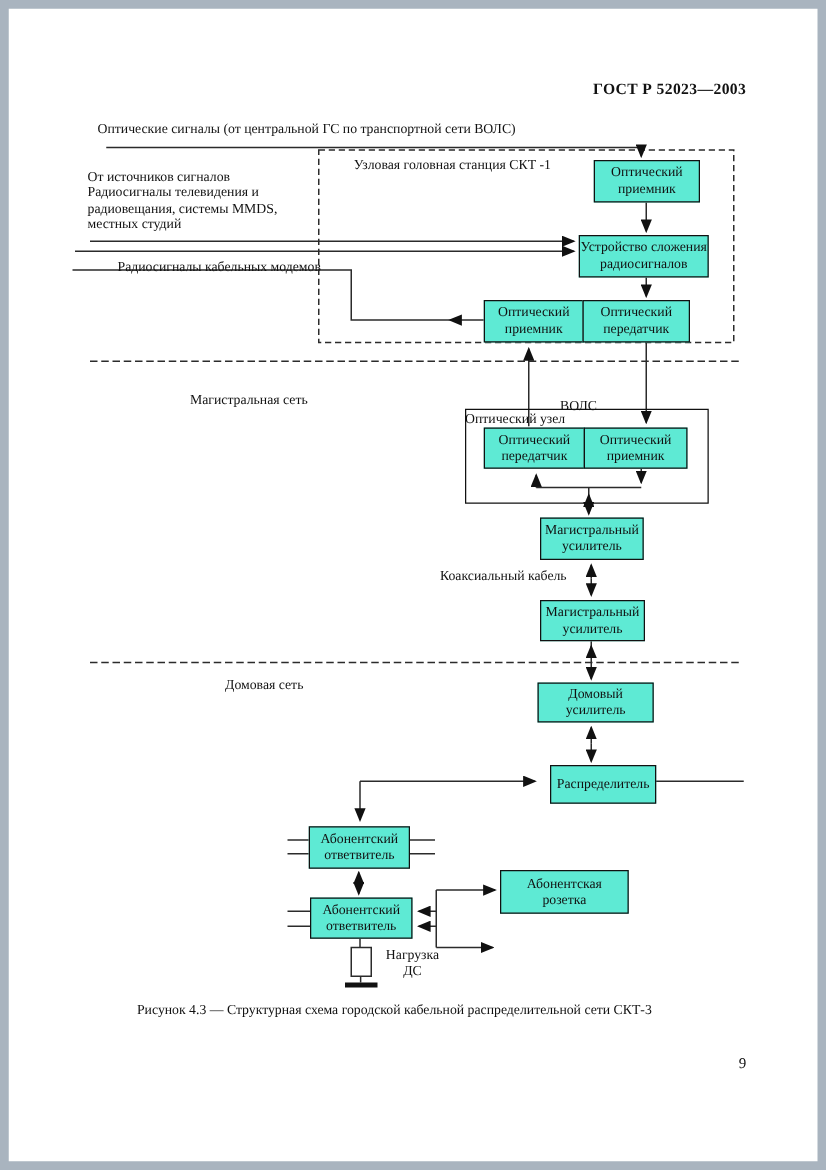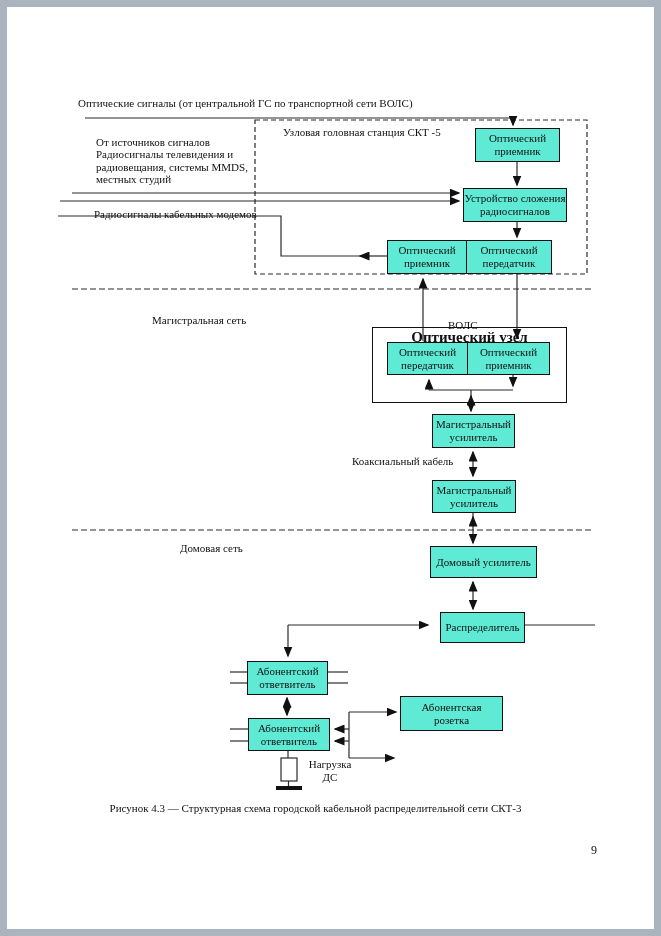--- a/index.html
+++ b/index.html
@@ -15,24 +15,24 @@
   .lbl{position:absolute;font-size:11px;line-height:12.5px;white-space:nowrap;}
   .box{
     position:absolute;background:#5eead4;border:1.4px solid #111;
     display:flex;align-items:center;justify-content:center;
     text-align:center;font-size:11px;line-height:12.8px;box-sizing:border-box;
   }
   .hdr{position:absolute;left:400px;top:64px;width:197px;text-align:right;
        font-weight:bold;font-size:12.5px;letter-spacing:.3px;}
   .caption{position:absolute;left:0;top:802px;width:631px;text-align:center;font-size:11px;}
   .pagenum{position:absolute;left:557px;top:843px;width:40px;text-align:right;font-size:12px;}
-  .srcblock{position:absolute;left:70px;top:136px;font-size:11px;line-height:12.4px;white-space:nowrap;margin-left:26px;}
+  .srcblock{position:absolute;left:70px;top:136px;font-size:11px;line-height:12.4px;white-space:nowrap;}
   .loadlbl{position:absolute;left:303px;top:758px;width:54px;text-align:center;
            font-size:11px;line-height:12.5px;}
-  .nodelabel{position:absolute;left:372px;top:329px;width:195px;text-align:center;font-size:15px;font-weight:bold;}
+  .nodelabel{position:absolute;left:372px;top:329px;width:195px;text-align:left;font-size:11px;}
 </style>
 </head>
 <body>
 
 <div class="paper"></div>
 
 <div class="layer">
 
   <svg class="wires" viewBox="0 0 661 936" stroke="#2b2b2b" stroke-width="1.2" fill="none">
     <defs>
@@ -89,25 +89,26 @@
     <path d="M349 712 L349 758"></path>
     <path d="M349 712 L396 712" marker-end="url(#arw)"></path>
     <path d="M349 758 L394 758" marker-end="url(#arw)"></path>
 
     <path d="M288 751 L288 758"></path>
     <rect x="281" y="758" width="16" height="23" fill="#fff"></rect>
     <path d="M288.5 781 L288.5 786"></path>
     <rect x="276" y="786" width="26" height="4" fill="#111" stroke="none"></rect>
   </svg>
 
+  <div class="hdr">ГОСТ Р 52023—2003</div>
   <div class="caption">Рисунок 4.3 — Структурная схема городской кабельной распределительной сети СКТ-3</div>
   <div class="pagenum">9</div>
 
   <div class="lbl" style="left:78px;top:97px;">Оптические сигналы  (от центральной ГС по транспортной сети ВОЛС)</div>
-  <div class="lbl" style="left:283px;top:126px;">Узловая головная станция СКТ -5</div>
+  <div class="lbl" style="left:283px;top:126px;">Узловая головная станция СКТ -1</div>
 
   <div class="srcblock">
     <div>От источников сигналов</div>
     <div>Радиосигналы телевидения и</div>
     <div>радиовещания, системы MMDS,</div>
     <div>местных студий</div>
   </div>
 
   <div class="lbl" style="left:70px;top:208px;margin-left:24px;">Радиосигналы кабельных модемов</div>
   <div class="lbl" style="left:448px;top:291px;margin-top:28px;">ВОЛС</div>
@@ -126,19 +127,19 @@
   <div class="box" style="left:466px;top:240px;width:86px;height:34px;">Оптический передатчик</div>
 
   <div class="box" style="left:372px;top:327px;width:195px;height:76px;background:transparent;"></div>
   <div class="nodelabel">Оптический узел</div>
   <div class="box" style="left:387px;top:342px;width:81px;height:33px;">Оптический передатчик</div>
   <div class="box" style="left:467px;top:342px;width:83px;height:33px;">Оптический приемник</div>
 
   <div class="box" style="left:432px;top:414px;width:83px;height:34px;">Магистральный усилитель</div>
   <div class="box" style="left:432px;top:480px;width:84px;height:33px;">Магистральный усилитель</div>
 
-  <div class="box" style="left:430px;top:546px;width:107px;height:32px;">Домовый усилитель</div>
+  <div class="box" style="left:430px;top:546px;width:93px;height:32px;">Домовый усилитель</div>
   <div class="box" style="left:440px;top:612px;width:85px;height:31px;padding:0 2px;">Распределитель</div>
   <div class="box" style="left:247px;top:661px;width:81px;height:34px;">Абонентский ответвитель</div>
   <div class="box" style="left:248px;top:718px;width:82px;height:33px;">Абонентский ответвитель</div>
   <div class="box" style="left:400px;top:696px;width:103px;height:35px;padding:0 14px;">Абонентская розетка</div>
 
 </div>
 
 </body></html>

